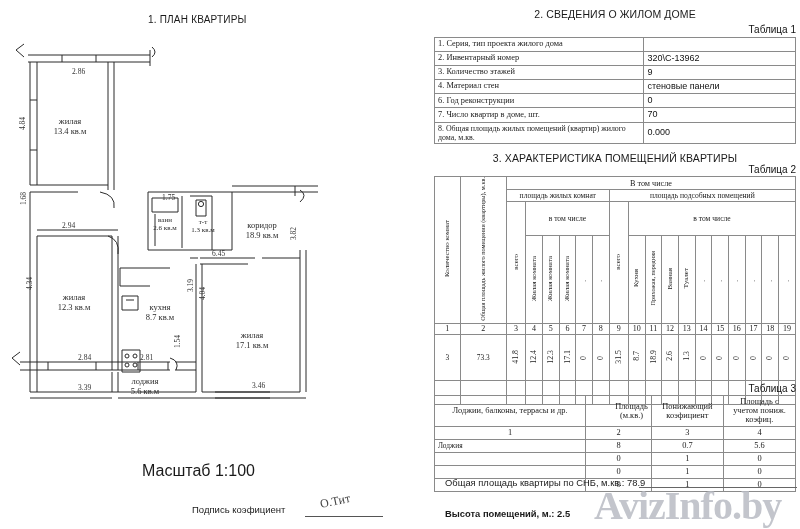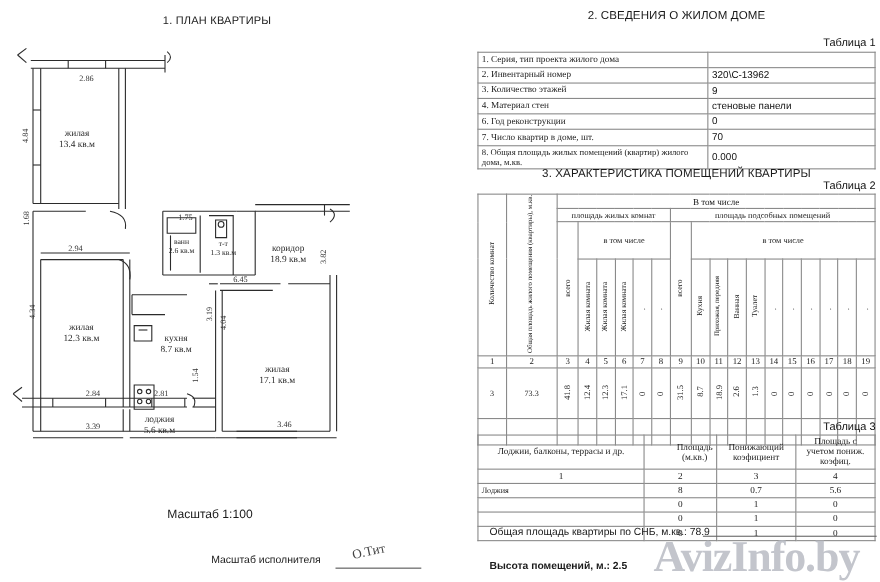--- a/index.html
+++ b/index.html
@@ -14,22 +14,22 @@
   }
 
   
   #plan-panel { position:absolute; left:0; top:0; width:430px; height:529px; }
 
   .plan-title {
     position:absolute; left:148px; top:14px;
     font-size:10px; letter-spacing:.2px; white-space:nowrap;
   }
   .plan-scale {
-    position:absolute; left:152px; top:462px;
-    font-size:11px; white-space:nowrap;
+    position:absolute; left:142px; top:462px;
+    font-size:16px; white-space:nowrap;
   }
   .plan-sign {
     position:absolute; left:192px; top:504px;
     font-size:9.5px; white-space:nowrap;
   }
   .plan-sign-line {
     position:absolute; left:305px; top:516px; width:78px;
     border-bottom:1px solid #555;
   }
   .plan-sign-mark {
@@ -262,30 +262,30 @@
 
       <text x="203" y="224" font-size="7">т-т</text>
       <text x="203" y="232" font-size="7">1.3 кв.м</text>
 
       <text x="145" y="384">лоджия</text>
       <text x="145" y="394">5.6 кв.м</text>
     </g>
   </svg>
 
   <div class="plan-scale">Масштаб 1:100</div>
-  <div class="plan-sign">Масштаб исполнителя</div>
+  <div class="plan-sign">Подпись коэфициент</div>
   <div class="plan-sign-line"></div>
   <div class="plan-sign-mark">О.Тит</div>
 </div>
 
 <div id="tables-panel">
 
   <div style="position:absolute; left:4px; top:8px; width:362px;">
     <div class="sec-title">2. СВЕДЕНИЯ О ЖИЛОМ ДОМЕ</div>
-    <div class="tbl-cap" style="margin-top:14px;">Таблица 1</div>
+    <div class="tbl-cap" style="margin-top:4px;">Таблица 1</div>
 
     <table id="t1">
       <tbody>
         <tr>
           <td class="lbl">1. Серия, тип проекта жилого дома</td>
           <td class="val"></td>
         </tr>
         <tr>
           <td class="lbl">2. Инвентарный номер</td>
           <td class="val">320\С-13962</td>

